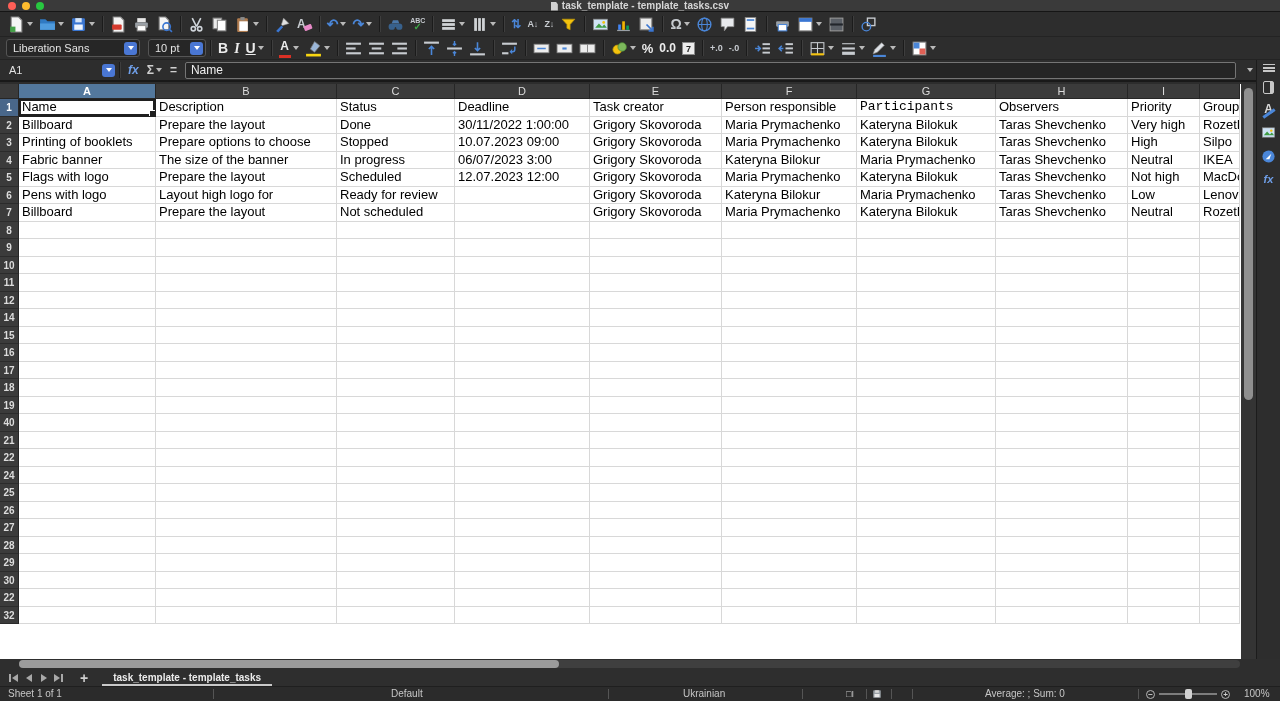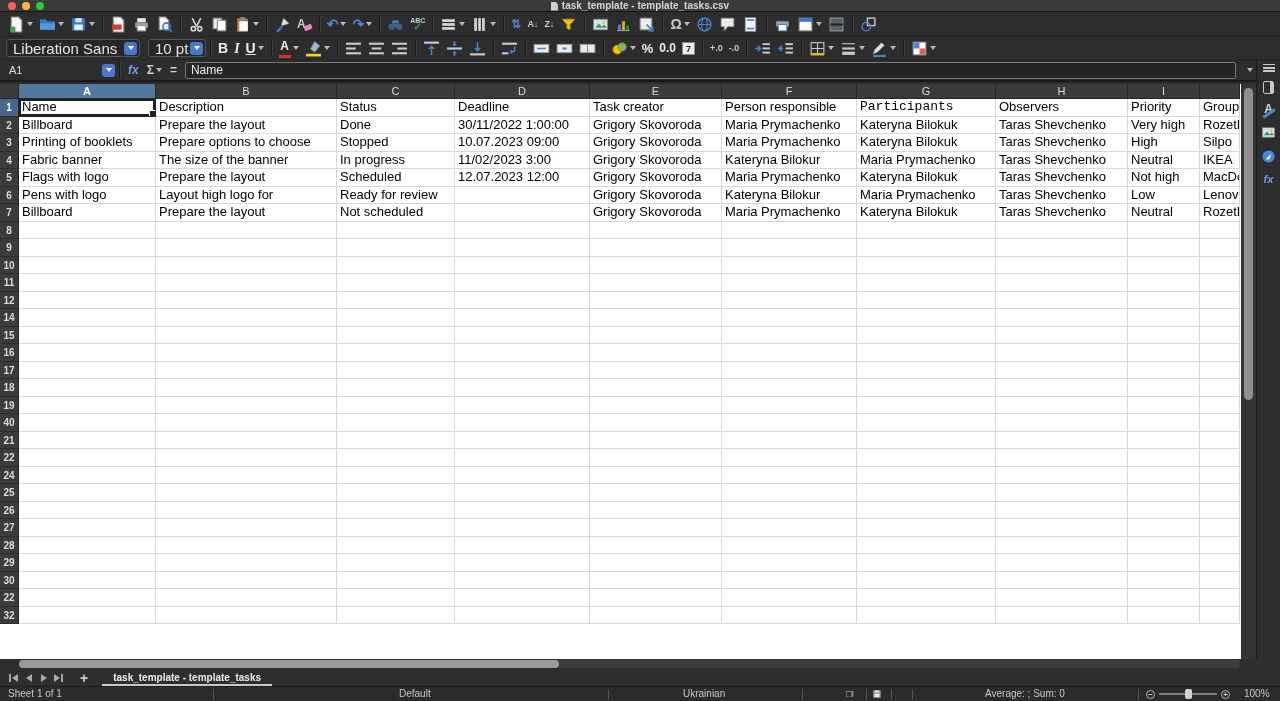--- a/index.html
+++ b/index.html
@@ -21,21 +21,21 @@
     display:flex;align-items:center;padding-left:5px}
   #tb2{position:absolute;top:37px;left:0;width:1280px;height:23px;background:#2d2d2d;border-bottom:1px solid #232323;
     display:flex;align-items:center;padding-left:6px}
   .tb{display:flex;align-items:center;height:21px;padding:0 3px;border-radius:3px;flex:none}
   .tb svg{width:17px;height:17px;display:block}
   .g{font-size:12px;font-weight:bold;color:#c7cbd0;line-height:17px}
   .blue{color:#4a86d8}
   .dd{width:0;height:0;border-left:3px solid transparent;border-right:3px solid transparent;border-top:4px solid #b9b9b9;margin-left:2px}
   .sep{width:1px;height:16px;background:#1b1b1b;box-shadow:1px 0 0 #3e3e3e;margin:0 4px;flex:none}
   .fieldbox{display:flex;align-items:center;height:18px;background:#262626;border:1px solid #555;border-radius:3px;padding:0 2px 0 6px;flex:none}
-  .fieldbox .val{font-size:15px;color:#e3e3e3;white-space:nowrap}
+  .fieldbox .val{font-size:11px;color:#e3e3e3;white-space:nowrap}
   .bluebtn{width:13px;height:13px;border-radius:3px;background:#4a77d4;display:flex;align-items:center;justify-content:center;margin-left:5px}
   .bluebtn i{width:0;height:0;border-left:3px solid transparent;border-right:3px solid transparent;border-top:4px solid #fff}
   .stack{display:flex;flex-direction:column;align-items:center;line-height:1}
   .cbar{width:12px;height:3px;margin-top:0px}
   .spell{display:flex;flex-direction:column;align-items:center;line-height:1}
   .spell .abc{font-size:7px;font-weight:bold;color:#c7cbd0}
   .spell .chk{font-size:10px;font-weight:bold;color:#3fa648;margin-top:-2px}
   .datebox{display:inline-block;width:13px;height:13px;background:#ededed;border:1px solid #8a8a8a;color:#222;
     font-size:9px;font-weight:bold;text-align:center;line-height:12px}
   .smallg{font-size:9px;font-weight:bold;color:#c7cbd0}
@@ -609,21 +609,21 @@
           <div class="cell" style="width: 139px;">Kateryna Bilokuk</div>
           <div class="cell" style="width: 132px;">Taras Shevchenko</div>
           <div class="cell" style="width: 72px;">High</div>
           <div class="cell" style="width: 40px;">Silpo</div>
         </div>
         <div class="grow">
           <div class="rowh">4</div>
           <div class="cell" style="width: 137px;">Fabric banner</div>
           <div class="cell" style="width: 181px;">The size of the banner</div>
           <div class="cell" style="width: 118px;">In progress</div>
-          <div class="cell" style="width: 135px;">11/02/2023 3:00</div>
+          <div class="cell" style="width: 135px;">06/07/2023 3:00</div>
           <div class="cell" style="width: 132px;">Grigory Skovoroda</div>
           <div class="cell" style="width: 135px;">Kateryna Bilokur</div>
           <div class="cell" style="width: 139px;">Maria Prymachenko</div>
           <div class="cell" style="width: 132px;">Taras Shevchenko</div>
           <div class="cell" style="width: 72px;">Neutral</div>
           <div class="cell" style="width: 40px;">IKEA</div>
         </div>
         <div class="grow">
           <div class="rowh">5</div>
           <div class="cell" style="width: 137px;">Flags with logo</div>
@@ -1007,21 +1007,21 @@
       </span>
     <span id="addsheet">+</span>
     <div id="sheettab">
         <span>task_template - template_tasks</span>
       </div>
   </div>
 
   <div id="statusbar">
     <span class="sitem" style="left:8px">Sheet 1 of 1</span>
     <span class="ssep" style="left:213px"></span>
-    <span class="sitem" style="left:399px">Default</span>
+    <span class="sitem" style="left:391px">Default</span>
     <span class="ssep" style="left:608px"></span>
     <span class="sitem" style="left:683px">Ukrainian</span>
     <span class="ssep" style="left:802px"></span>
     <span class="sitem imglyph" style="left:846px">□I</span>
     <span class="ssep" style="left:866px"></span>
     <span class="sitem" style="left:872px;top:2px">
       <svg width="10" height="10" viewBox="0 0 16 16">
           <rect x="2" y="2" width="12" height="12" rx="1" fill="#9aa0a6"></rect>
           <rect x="5" y="2" width="6" height="4" fill="#d7d7d7"></rect>
           <rect x="4" y="8" width="8" height="5" fill="#e8e8e8"></rect>

